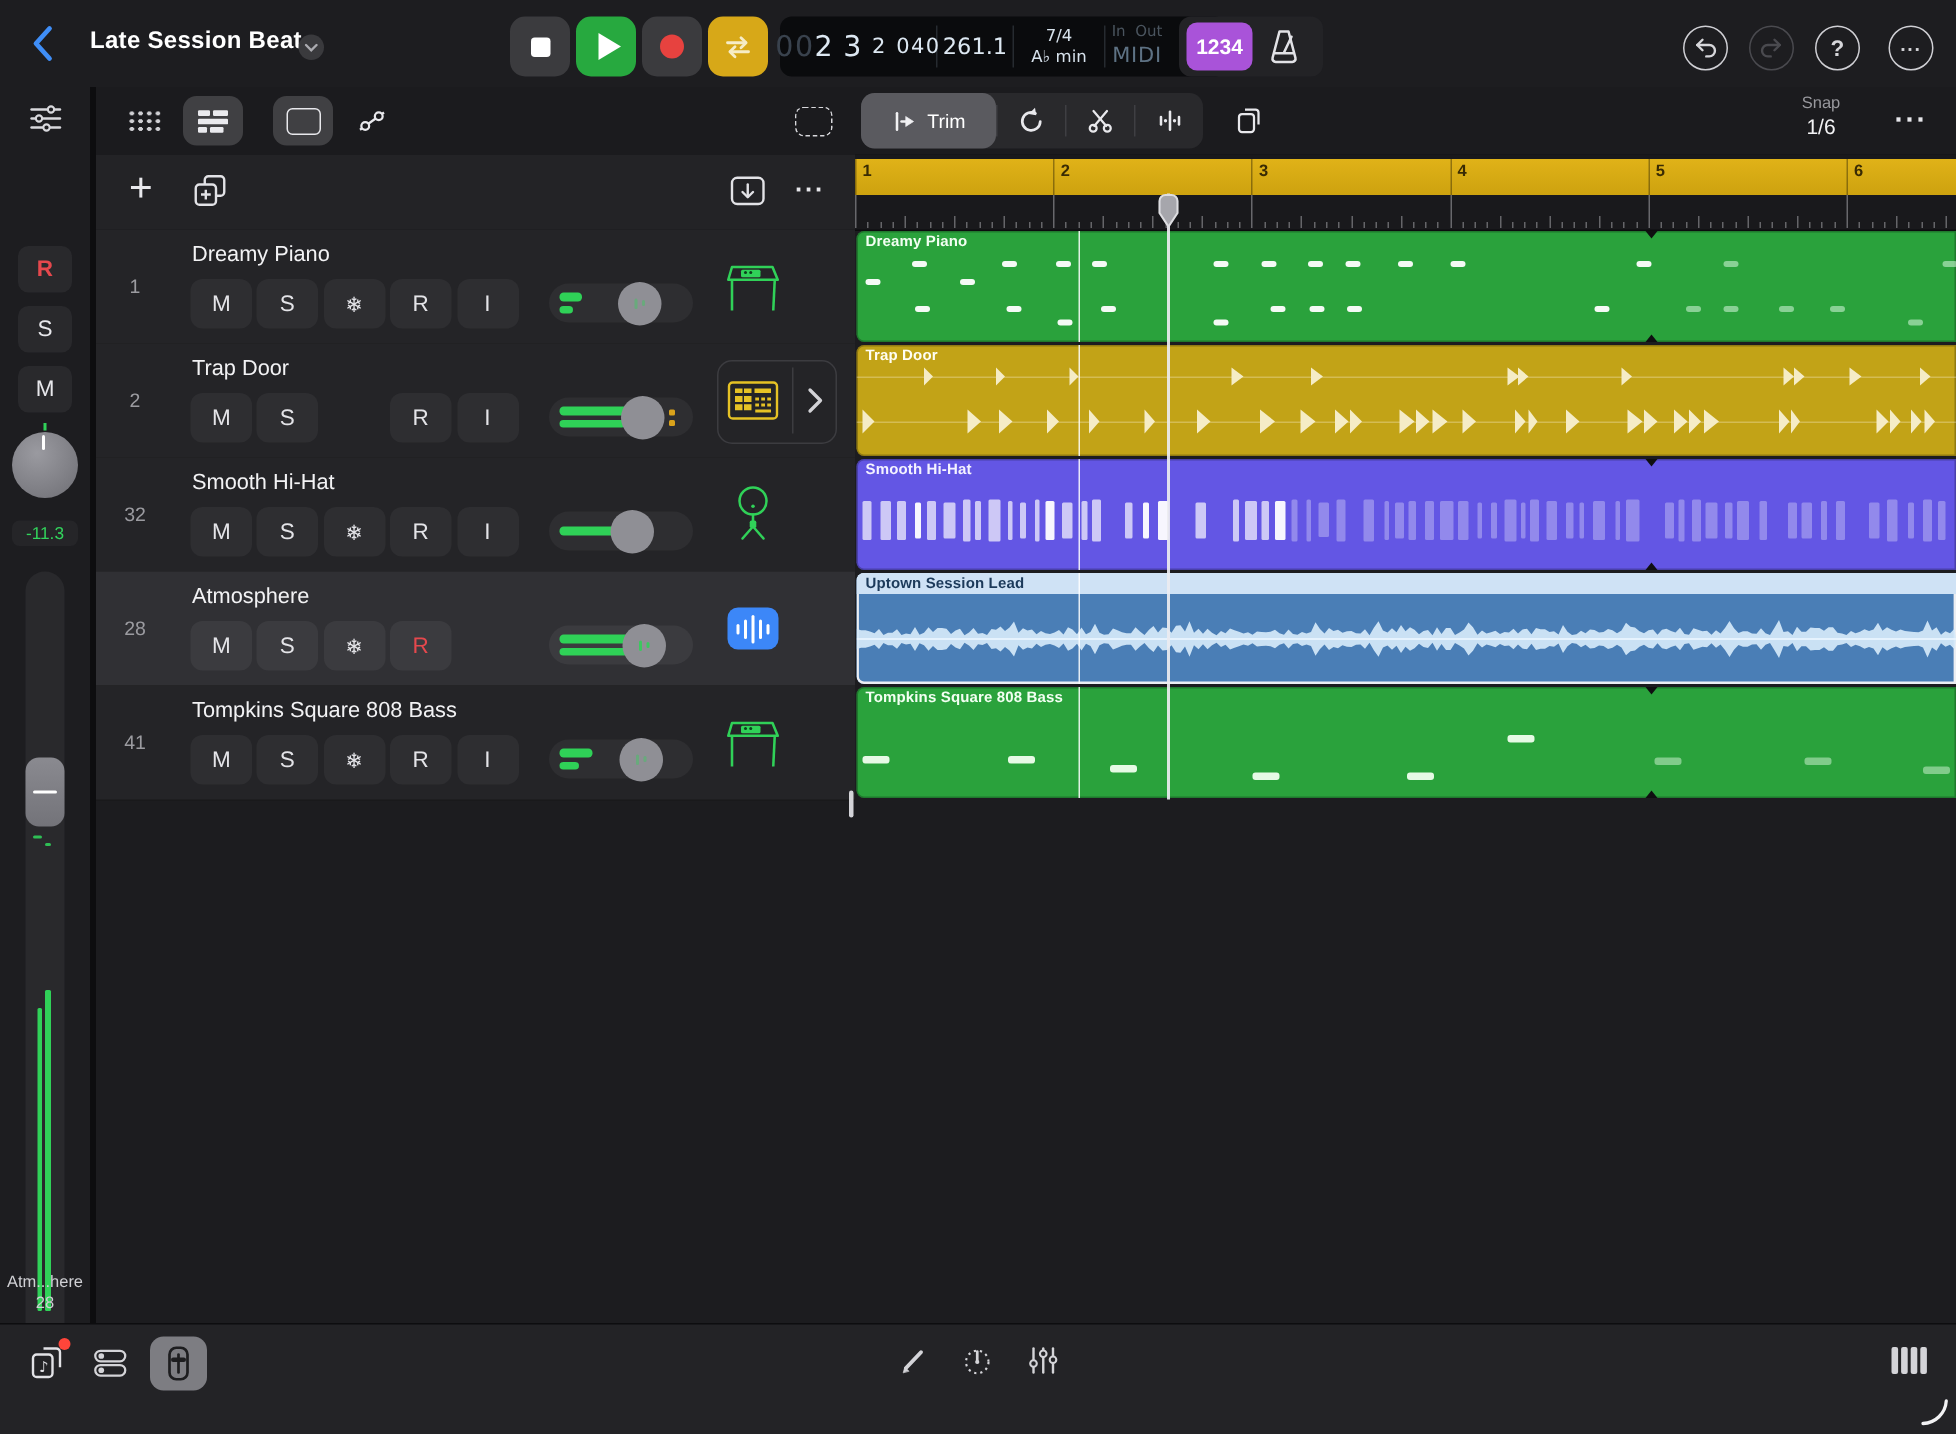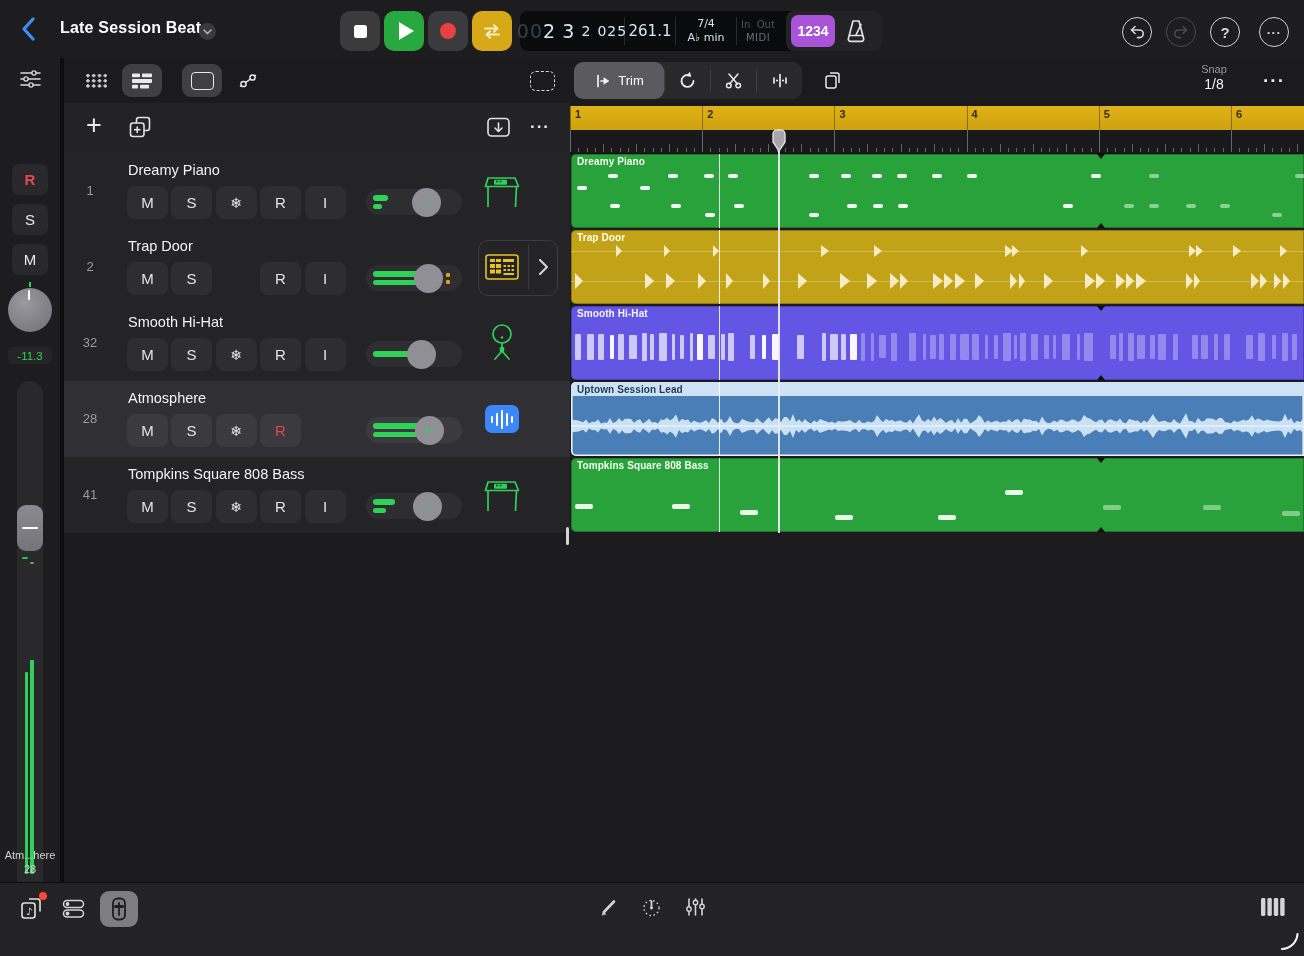--- a/index.html
+++ b/index.html
@@ -19,21 +19,21 @@
   .rec-circ{width:16px;height:16px;border-radius:50%;background:#e7423f;}
   .lcd{position:absolute;left:520px;top:11px;width:298px;height:40px;border-radius:8px;background:#0a0b0d;
        display:flex;align-items:center;font-family:"DejaVu Sans",sans-serif;}
   .lcdseg{height:28px;display:flex;align-items:center;justify-content:center;border-right:1px solid #262b30;}
   .lcdseg:last-child{border-right:none;}
   .pos{width:104px;color:#dde8f2;letter-spacing:1px;white-space:nowrap;}
   .pbig{font-size:19px;} .psm{font-size:14px;} .pdim{font-size:19px;color:#39424d;}
   .tempo{width:50px;font-size:15px;color:#dde8f2;}
   .sig{width:60px;flex-direction:column;font-size:11px;line-height:1.25;color:#d7e2ec;}
   .io{width:42px;flex-direction:column;font-size:10px;line-height:1.3;color:#4a545e;}
-  .io .midi{color:#5e7284;font-size:10px;letter-spacing:.5px;}
+  .io .midi{color:#5e7284;font-size:14px;letter-spacing:.5px;}
   .countbox{position:absolute;left:786px;top:11px;width:96px;height:40px;border-radius:8px;background:#232326;}
   .countbtn{position:absolute;left:5px;top:4px;width:44px;height:32px;border-radius:7px;background:#a953d9;
             font-size:14px;font-weight:700;color:#fff;cursor:pointer;}
   .metro{position:absolute;left:56px;top:7px;width:30px;height:27px;cursor:pointer;}
   .circbtn{position:absolute;top:17px;width:28px;height:28px;border-radius:50%;border:1.6px solid #cfcfd4;cursor:pointer;}
   .circbtn.dim{border-color:#4a4a4f;color:#4a4a4f;}
 
   
   .toolbar2{position:absolute;left:0;top:58px;width:1304px;height:45px;background:#1b1b1e;border-bottom:1px solid #0e0e10;}
   .tool{position:absolute;top:6px;width:40px;height:33px;border-radius:9px;cursor:pointer;}
@@ -159,21 +159,21 @@
           <path d="M4 5.5 h12"></path>
             <path d="M13 2.2 l3.4 3.3 -3.4 3.3"></path>
           <path d="M18 11.5 h-12"></path>
             <path d="M9 8.2 l-3.4 3.3 3.4 3.3"></path>
         </g>
       </svg>
     </div>
 
     <div class="lcd">
       <div class="lcdseg pos">
-        <span class="pdim">00</span><span class="pbig">2</span>&nbsp;<span class="pbig">3</span>&nbsp;<span class="psm">2</span>&nbsp;<span class="psm">025</span>
+        <span class="pdim">00</span><span class="pbig">2</span>&nbsp;<span class="pbig">3</span>&nbsp;<span class="psm">2</span>&nbsp;<span class="psm">040</span>
       </div>
       <div class="lcdseg tempo">261.1</div>
       <div class="lcdseg sig">
         <span>7/4</span>
         <span>A♭ min</span>
       </div>
       <div class="lcdseg io">
         <span><span>In</span>&nbsp;&nbsp;<span>Out</span></span>
         <span class="midi">MIDI</span>
       </div>
@@ -289,21 +289,21 @@
       <svg width="21" height="21" viewBox="0 0 21 21">
           <g stroke="#e8e8ec" stroke-width="1.5" fill="none">
             <path d="M8 3 h7 a2 2 0 0 1 2 2 v8"></path>
             <rect x="4" y="6" width="10" height="12" rx="2" fill="#1b1b1e"></rect>
           </g>
         </svg>
     </div>
 
     <div class="snap">
       <div class="snapl">Snap</div>
-      <div class="snapv">1/8</div>
+      <div class="snapv">1/6</div>
     </div>
     <div class="abs flexc dots3" style="left:1254px;top:8px;width:40px;height:30px;cursor:pointer">···</div>
   </div>
 
   <div class="sidebar">
     <div class="abs" style="left:19px;top:10px;cursor:pointer">
       <svg width="23" height="22" viewBox="0 0 23 22">
           <g stroke="#d8d8dc" stroke-width="1.6" stroke-linecap="round">
             <line x1="2" y1="5" x2="21" y2="5"></line>
             <line x1="2" y1="11" x2="21" y2="11"></line>

